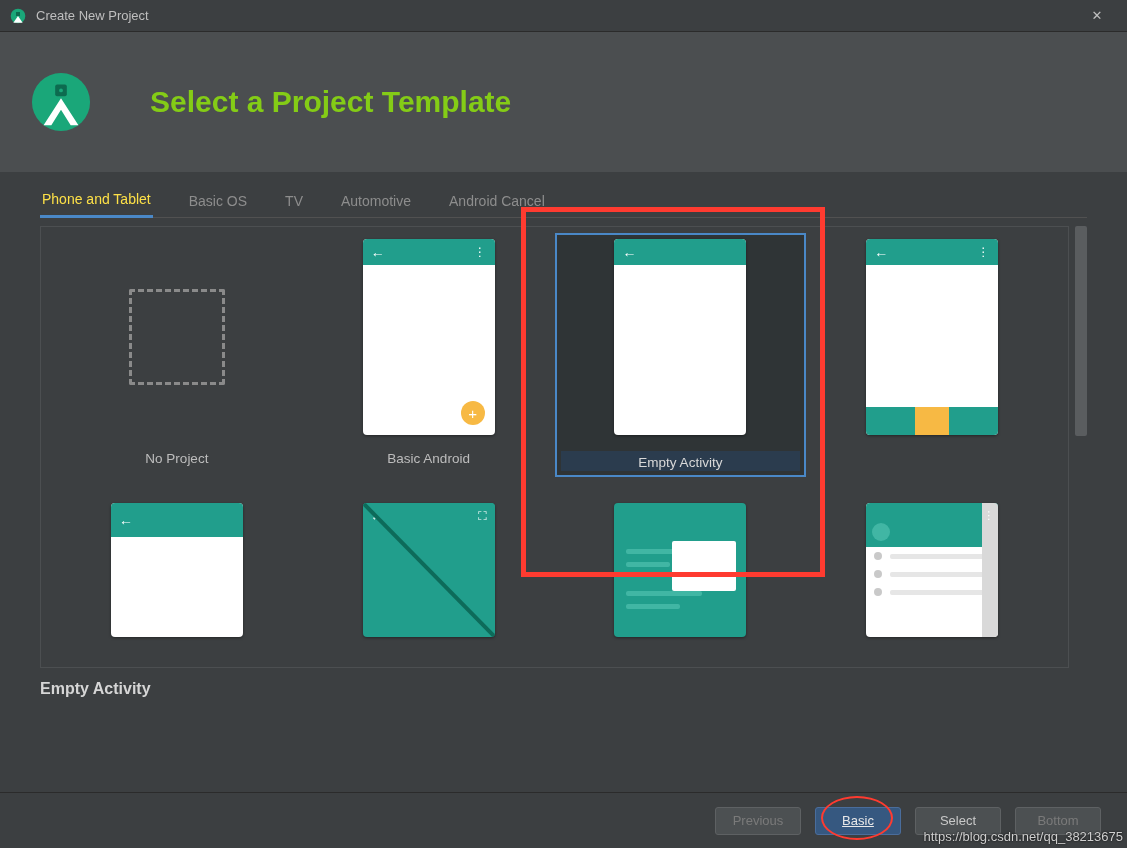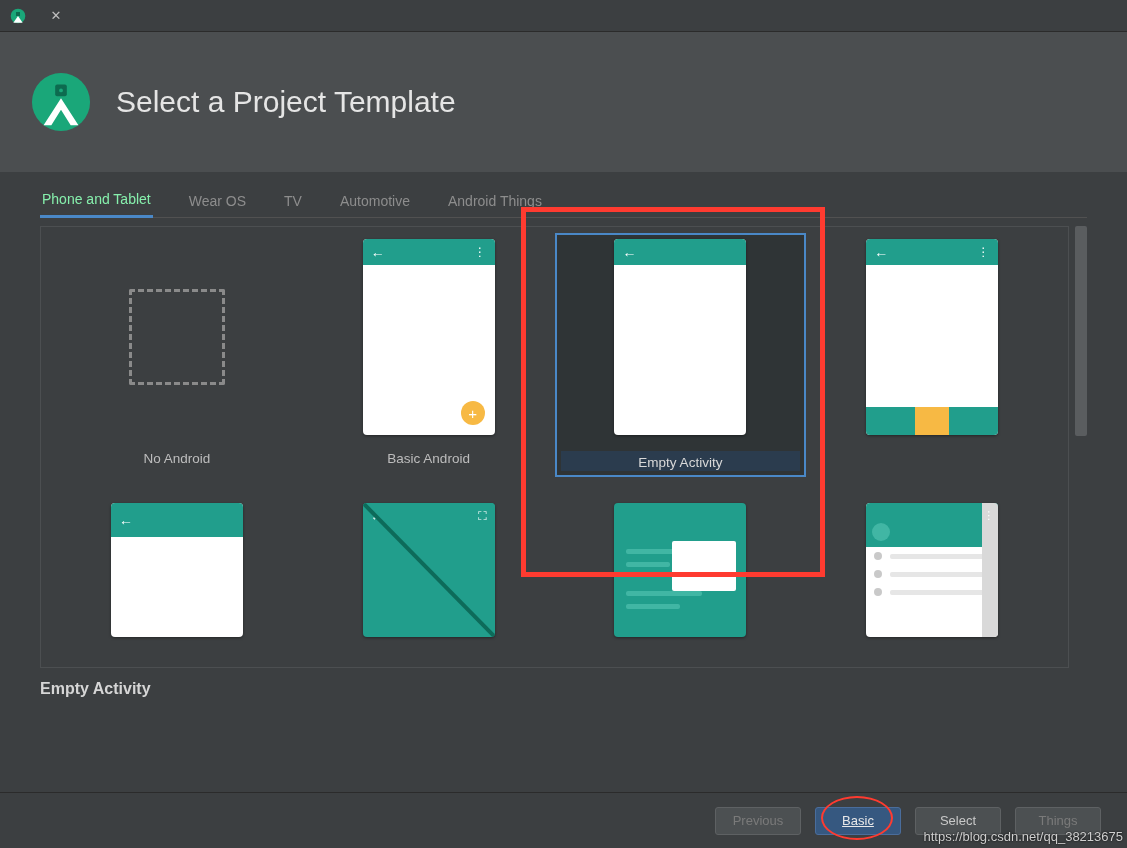--- a/index.html
+++ b/index.html
@@ -41,23 +41,24 @@
     height: 140px;
     display: flex;
     align-items: center;
     padding: 0 30px;
     gap: 24px;
   }
   .header .aslogo {
     width: 62px; height: 62px;
   }
   .header h1 {
-    color: #e5e5e5;
-    font-weight: 400;
+    color: #84cc16;
+    font-weight: 700;
     font-size: 30px;
+    margin-left: 34px;
   }
   .content {
     padding: 12px 40px 0 40px;
   }
   .tabs {
     display: flex;
     gap: 34px;
     border-bottom: 1px solid #515151;
     height: 34px;
     align-items: center;
@@ -65,21 +66,21 @@
   .tab {
     font-size: 14px;
     color: #8d8d8d;
     height: 34px;
     display: flex;
     align-items: center;
     cursor: pointer;
     padding: 0 2px;
   }
   .tab.active {
-    color: #86efac;
+    color: #fde047;
     border-bottom: 3px solid #4a88c7;
   }
   .gallery-wrap {
     display: flex;
     margin-top: 8px;
   }
   .gallery {
     flex: 1;
     border: 1px solid #4c4f51;
     height: 442px;
@@ -243,51 +244,52 @@
 </style>
 </head>
 <body>
 
 <div class="titlebar">
   <svg class="appicon" viewBox="0 0 24 24">
     <circle cx="12" cy="12" r="11" fill="#1aa779"></circle>
     <rect x="9" y="6" width="6" height="6" fill="#0d6b4f"></rect>
     <path d="M12 12 L5 22 L19 22 Z" fill="#ffffff"></path>
   </svg>
+  <div class="title">Create New Project</div>
   <div class="close">✕</div>
 </div>
 
 <div class="header">
   <svg class="aslogo" viewBox="0 0 64 64">
     <circle cx="32" cy="32" r="30" fill="#1aa779"></circle>
     <rect x="26" y="14" width="12" height="12" rx="2" fill="#0d6b4f"></rect>
     <circle cx="32" cy="20" r="2" fill="#1aa779"></circle>
     <path d="M32 28 L14 56 L22 56 L32 40 L42 56 L50 56 Z" fill="#ffffff"></path>
   </svg>
   <h1>Select a Project Template</h1>
 </div>
 
 <div class="content">
   <div class="tabs">
     <div class="tab active">Phone and Tablet</div>
-    <div class="tab">Wear OS</div>
+    <div class="tab">Basic OS</div>
     <div class="tab">TV</div>
     <div class="tab">Automotive</div>
-    <div class="tab">Android Things</div>
+    <div class="tab">Android Cancel</div>
   </div>
 
   <div class="gallery-wrap">
     <div class="gallery">
       <div class="grid">
 
         <div class="cell">
           <div class="thumb no-activity-cell" style="background:transparent;">
             <div class="no-activity-box"></div>
           </div>
-          <div class="label">No Android</div>
+          <div class="label">No Project</div>
         </div>
 
         <div class="cell">
           <div class="thumb">
             <div class="appbar">
                 <span class="back">←</span>
                 <span class="dots">⋮</span>
               </div>
             <div class="fab">+</div>
           </div>
@@ -383,19 +385,19 @@
 </div>
 
 <div class="desc">
   <h3>Empty Activity</h3>
 </div>
 
 <div class="footer">
   <button class="btn" disabled="">Previous</button>
   <button class="btn primary">Basic</button>
   <button class="btn">Select</button>
-  <button class="btn" disabled="">Things</button>
+  <button class="btn" disabled="">Bottom</button>
 </div>
 
 <div class="annot-box" style="left:521px; top:207px; width:304px; height:370px;"></div>
 <div class="annot-circle" style="left:821px; top:796px; width:72px; height:44px;"></div>
 
 <div class="watermark">https://blog.csdn.net/qq_38213675</div>
 
 </body></html>

